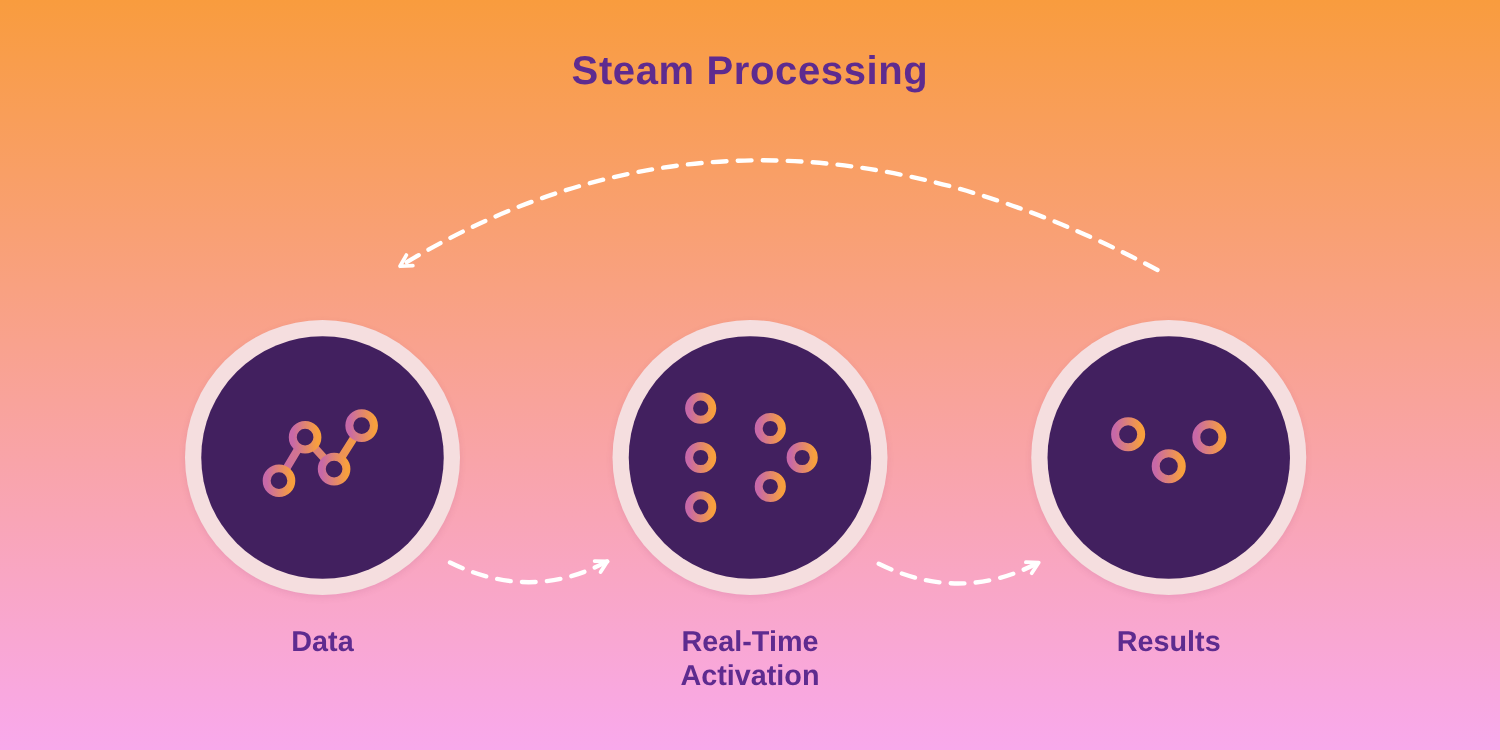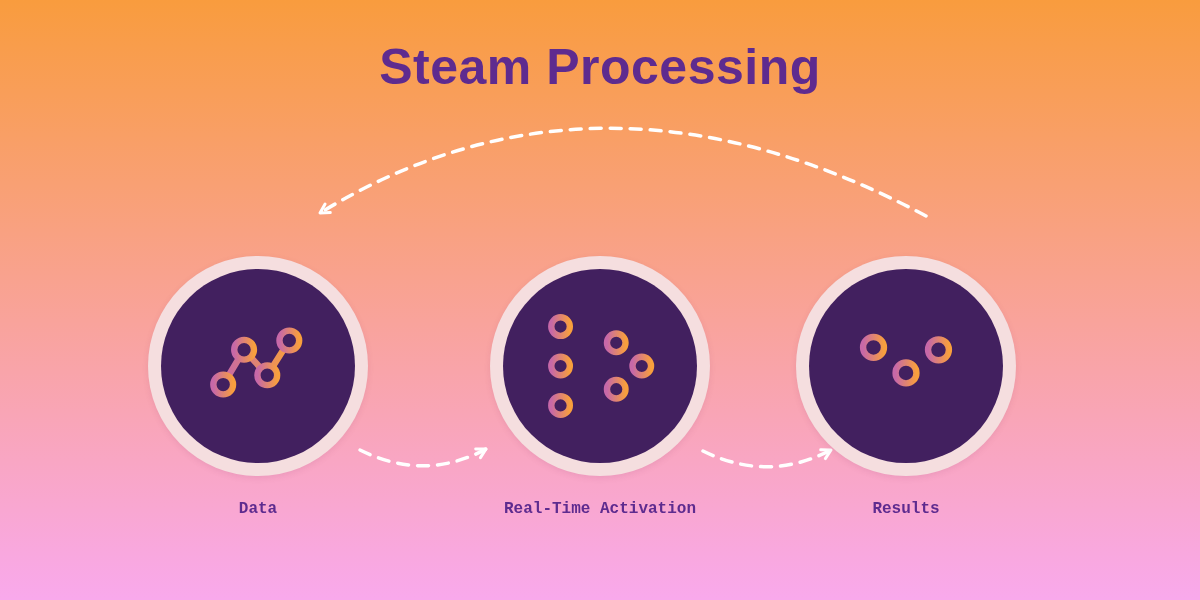--- a/index.html
+++ b/index.html
@@ -17,45 +17,44 @@
   html,body{width:1200px;height:600px;overflow:hidden;}
   body{
     font-family:"Liberation Sans","DejaVu Sans",sans-serif;
     background:linear-gradient(180deg,var(--bg-top) 0%,var(--bg-bottom) 100%);
     position:relative;
   }
   .canvas{position:absolute;inset:0;}
   .title{
     position:absolute;top:38px;left:0;width:100%;
     text-align:center;
-    font-size:50px;font-weight:800;letter-spacing:.5px;
+    font-size:32px;font-weight:800;letter-spacing:.5px;
     color:var(--title-color);
   }
   .step{position:absolute;width:220px;top:256px;text-align:center;}
   .step.s0{left:148px;}
   .step.s1{left:490px;text-align:center;}
-  .step.s2{left:796px;}
+  .step.s2{left:825px;}
   .ring{
     width:220px;height:220px;border-radius:50%;
     background:var(--circle-ring);
     display:flex;align-items:center;justify-content:center;
     box-shadow:0 2px 6px rgba(120,40,90,.10);
   }
   .disc{
     width:194px;height:194px;border-radius:50%;
     background:var(--circle-fill);
     display:flex;align-items:center;justify-content:center;
   }
   .disc svg{width:116px;height:116px;display:block;}
   .step-label{
     margin:24px auto 0;
     max-width:200px;
-    font-size:16px;font-weight:700;line-height:1.18;
+    font-size:23px;font-weight:700;line-height:1.18;
     color:var(--label-color);
-    font-family:Liberation Mono, monospace;
   }
   .arrow-layer{position:absolute;inset:0;pointer-events:none;}
   .arrow-path{
     fill:none;
     stroke:var(--arrow-color);
     stroke-width:3.5;
     stroke-linecap:round;
     stroke-dasharray:11 9;
   }
   .arrow-head{fill:none;stroke:var(--arrow-color);stroke-width:3;stroke-linecap:round;stroke-linejoin:round;}

